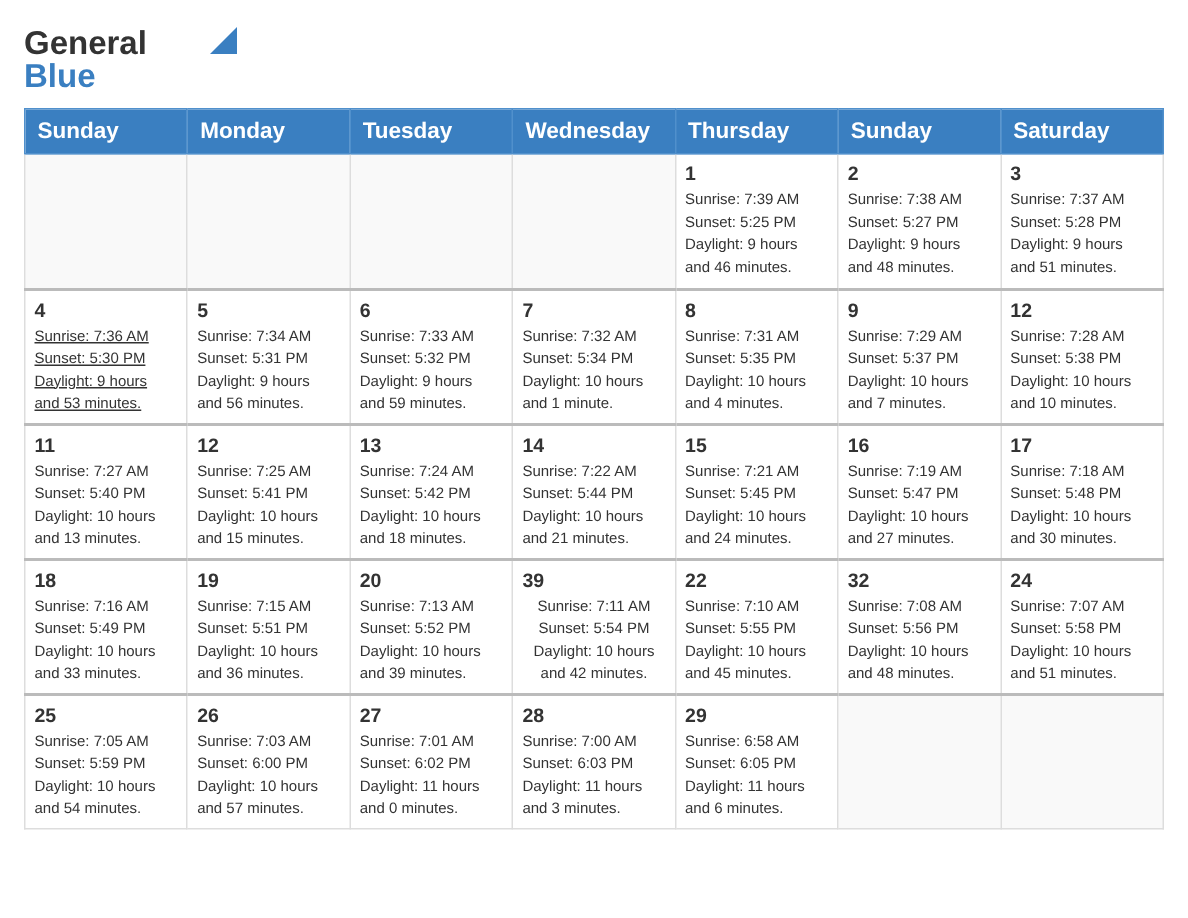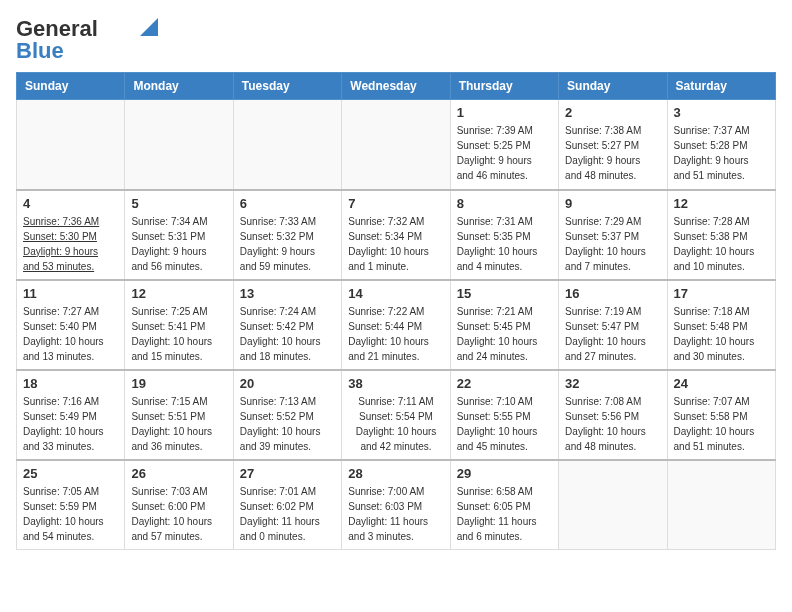--- a/index.html
+++ b/index.html
@@ -37,21 +37,21 @@
     .calendar {
       width: 100%;
       border-collapse: collapse;
       border: 1px solid #ccc;
     }
     .calendar th {
       background: #3a7fc1;
       color: #fff;
       text-align: left;
       padding: 6px 8px;
-      font-size: 12px;
+      font-size: 15px;
       border: 1px solid #5090cc;
     }
     .calendar td {
       vertical-align: top;
       padding: 5px 6px;
       border: 1px solid #ddd;
       font-size: 11px;
       color: #333;
       width: calc(100% / 7);
       height: 90px;
@@ -254,21 +254,21 @@
 and 36 minutes.</div>
         </td>
         <td>
           <span class="day-num">20</span>
           <div class="day-info" style="white-space: pre-line;">Sunrise: 7:13 AM
 Sunset: 5:52 PM
 Daylight: 10 hours
 and 39 minutes.</div>
         </td>
         <td>
-          <span class="day-num">38</span>
+          <span class="day-num">39</span>
           <div class="day-info" style="white-space: pre-line; text-align: center;">Sunrise: 7:11 AM
 Sunset: 5:54 PM
 Daylight: 10 hours
 and 42 minutes.</div>
         </td>
         <td>
           <span class="day-num">22</span>
           <div class="day-info" style="white-space: pre-line;">Sunrise: 7:10 AM
 Sunset: 5:55 PM
 Daylight: 10 hours

